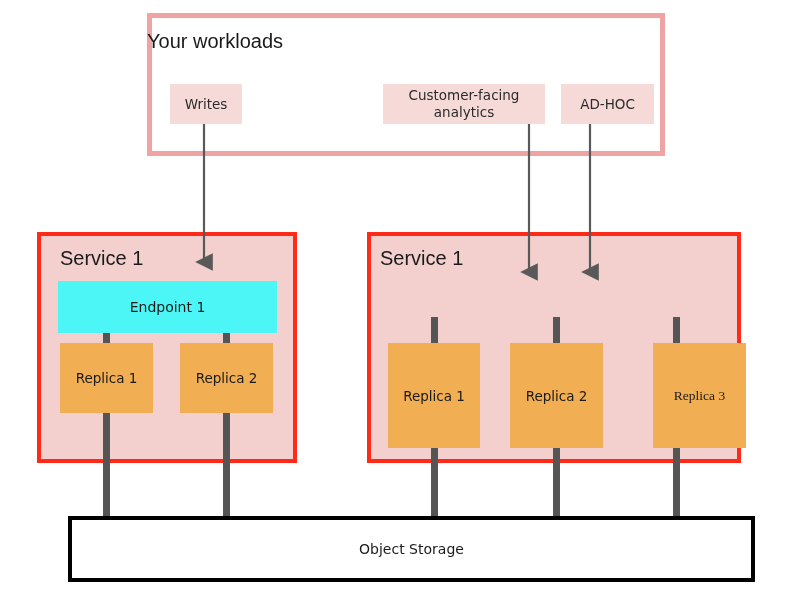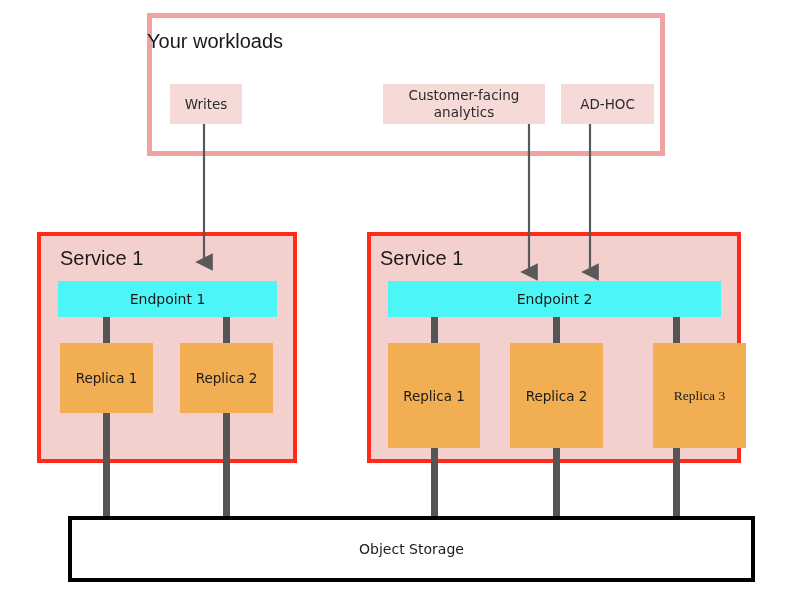--- a/index.html
+++ b/index.html
@@ -65,21 +65,21 @@
   .title-2 { left: 380px; top: 247px; }
 
   
   .endpoint {
     background: #4DF6F6;
     color: #1a1a1a;
     font-size: 14px;
     display: flex; align-items: center; justify-content: center;
     font-family: "DejaVu Sans", sans-serif;
   }
-  .endpoint-1 { left: 58px;  top: 281px; width: 219px; height: 36px; }
+  .endpoint-1 { left: 58px;  top: 281px; width: 219px; height: 52px; }
   .endpoint-2 { left: 388px; top: 281px; width: 333px; height: 36px; }
 
   
   .replica {
     background: #F2AE52;
     color: #1a1a1a;
     font-size: 13.5px;
     display: flex; align-items: center; justify-content: center;
     font-family: "DejaVu Sans", sans-serif;
   }
@@ -138,21 +138,20 @@
   <div class="abs conn" style="left:103px; top:413px; height:107px;"></div>
   <div class="abs conn" style="left:223px; top:413px; height:107px;"></div>
 
   <div class="abs service service-2"></div>
   <div class="abs service-title title-2">Service 1</div>
 
   <div class="abs conn" style="left:431px; top:317px; height:28px;"></div>
   <div class="abs conn" style="left:553px; top:317px; height:28px;"></div>
   <div class="abs conn" style="left:673px; top:317px; height:28px;"></div>
 
-  <div class="abs endpoint endpoint-2">Endpoint 2</div>
 
   <div class="abs replica r2a">Replica 1</div>
   <div class="abs replica r2b">Replica 2</div>
   <div class="abs replica r2c">Replica 3</div>
 
   <div class="abs conn" style="left:431px; top:448px; height:72px;"></div>
   <div class="abs conn" style="left:553px; top:448px; height:72px;"></div>
   <div class="abs conn" style="left:673px; top:448px; height:72px;"></div>
 
   <div class="abs storage-box">Object Storage</div>

